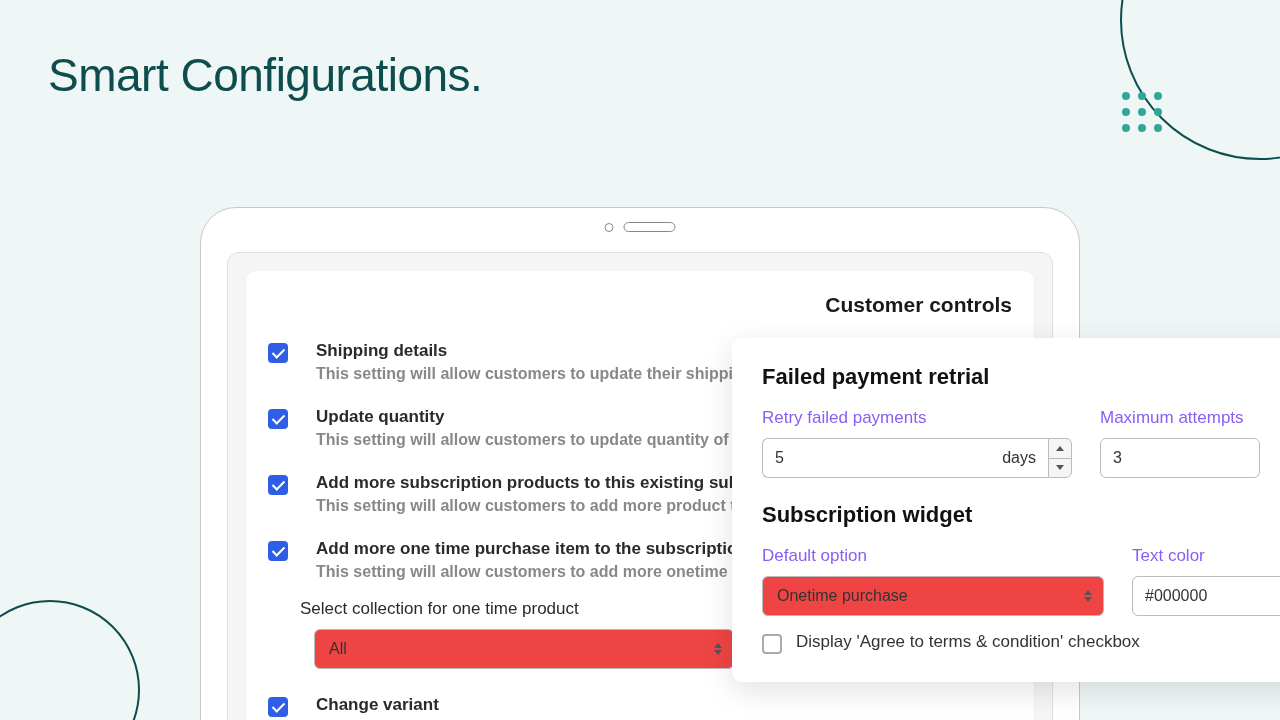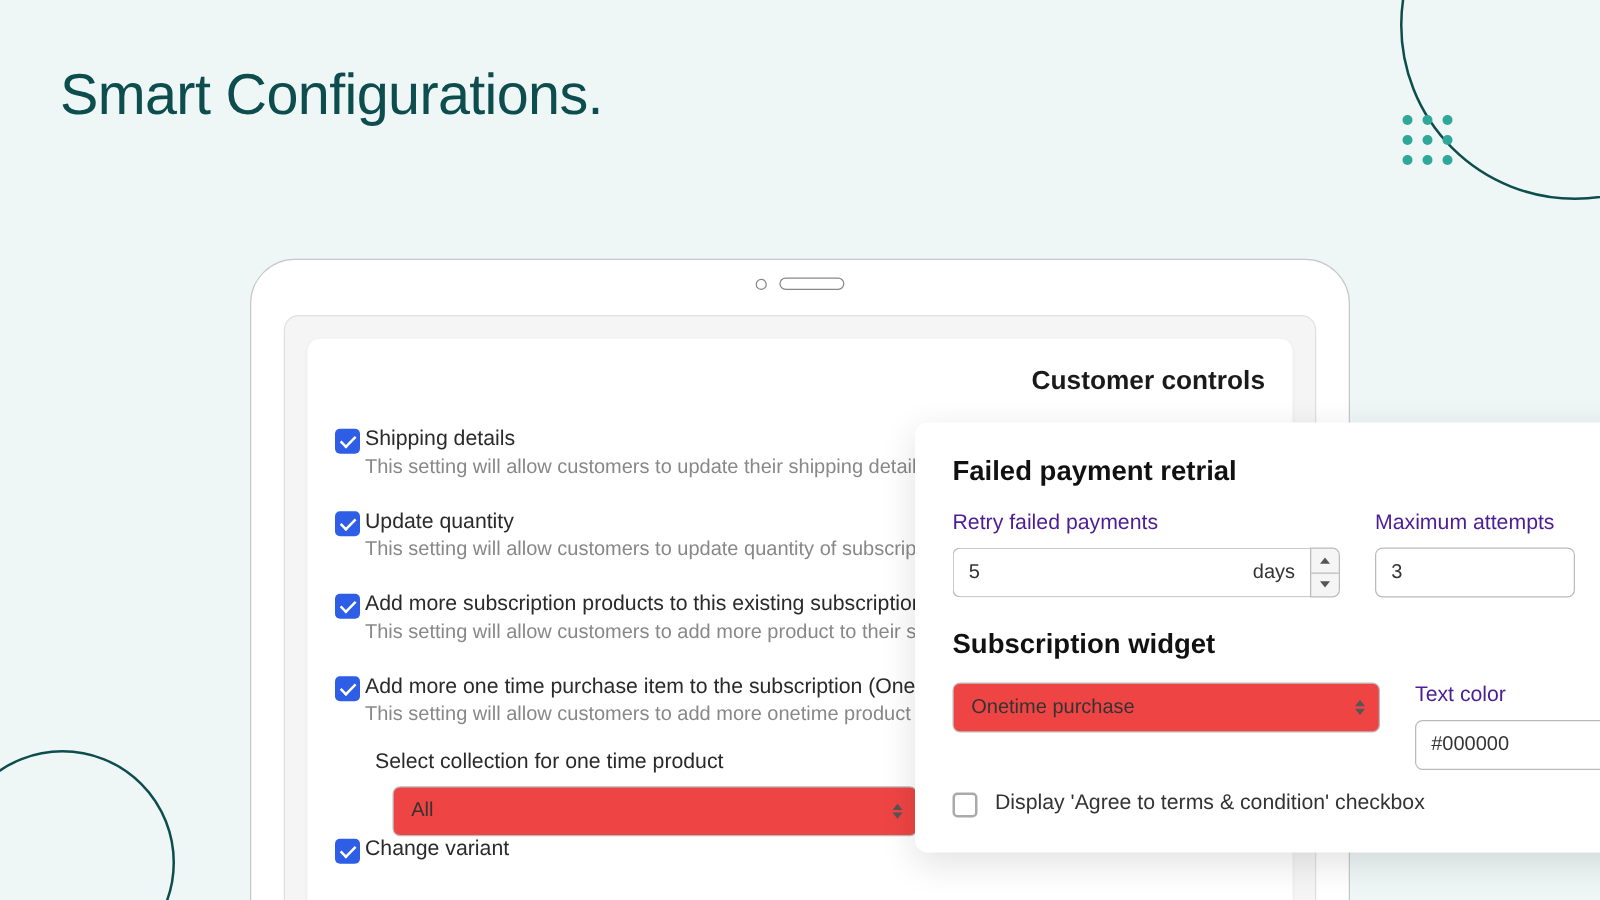--- a/index.html
+++ b/index.html
@@ -15,41 +15,41 @@
 
 .device-frame { position: absolute; top: 207px; left: 200px; width: 880px; height: 600px; background: #fff; border: 1.5px solid #c8c8c8; border-radius: 36px; padding: 18px; }
 .device-notch { position: absolute; top: 14px; left: 50%; transform: translateX(-50%); display: flex; align-items: center; gap: 10px; }
 .notch-dot { width: 9px; height: 9px; border: 1.5px solid #888; border-radius: 50%; }
 .notch-pill { width: 52px; height: 10px; border: 1.5px solid #888; border-radius: 6px; }
 .device-inner { position: absolute; top: 44px; left: 26px; right: 26px; bottom: 0; background: #f5f5f5; border: 1px solid #e0e0e0; border-radius: 12px 12px 0 0; padding: 18px; overflow: hidden; }
 
 .card { background: #fff; border-radius: 10px; padding: 22px 22px 40px 22px; box-shadow: 0 1px 3px rgba(0,0,0,0.05); }
 .card-title { font-size: 21px; font-weight: 600; color: #1a1a1a; margin-bottom: 24px; text-align: right; }
 
-.opt-row { display: flex; gap: 4px; margin-bottom: 24px; }
+.opt-row { display: flex; gap: 28px; margin-bottom: 24px; font-weight: bold; }
 .chk { width: 20px; height: 20px; border-radius: 4px; flex-shrink: 0; display: flex; align-items: center; justify-content: center; position: relative; top: 2px; }
 .chk.on { background: #2e5ee6; }
 .chk.on::after { content: ""; width: 5px; height: 10px; border: solid #fff; border-width: 0 2.5px 2.5px 0; transform: rotate(45deg); margin-top: -2px; }
 .opt-body { flex: 1; }
 .opt-label { font-size: 17px; color: #2a2a2a; margin-bottom: 4px; }
 .opt-desc { font-size: 16px; color: #888; }
 
 .sub-label { font-size: 17px; color: #2a2a2a; margin-top: 18px; margin-bottom: 10px; margin-left: 32px; }
 .select-wrap { margin-left: 46px; position: relative; width: 420px; }
 .select-box { height: 40px; border: 1px solid #bbb; border-radius: 6px; background: #ef4444; display: flex; align-items: center; padding: 0 40px 0 14px; font-size: 16px; color: #333; }
 .select-caret { position: absolute; right: 12px; top: 50%; transform: translateY(-50%); display: flex; flex-direction: column; gap: 2px; }
 .caret-up, .caret-down { width: 0; height: 0; border-left: 4px solid transparent; border-right: 4px solid transparent; }
 .caret-up { border-bottom: 5px solid #555; }
 .caret-down { border-top: 5px solid #555; }
 
 .float-panel { position: absolute; top: 338px; left: 732px; width: 600px; background: #fff; border-radius: 10px 0 0 10px; box-shadow: 0 8px 30px rgba(0,0,0,0.12); padding: 26px 30px 30px 30px; }
 .fp-heading { font-size: 22px; font-weight: 700; color: #111; margin-bottom: 18px; }
 .fp-row { display: flex; gap: 28px; margin-bottom: 24px; }
 .fp-col { display: flex; flex-direction: column; }
-.fp-label { font-size: 17px; color: #4c1d95; margin-bottom: 10px; }
+.fp-label { font-size: 17px; color: #8b5cf6; margin-bottom: 10px; }
 .num-wrap { display: flex; }
 .num-main { height: 40px; width: 286px; border: 1px solid #bbb; border-radius: 6px 0 0 6px; display: flex; align-items: center; justify-content: space-between; padding: 0 12px; font-size: 16px; color: #333; background: #fff; border-right: none; }
 .num-suffix { color: #333; }
 .spinner { width: 24px; height: 40px; border: 1px solid #bbb; border-radius: 0 6px 6px 0; display: flex; flex-direction: column; background: #f5f5f5; }
 .spin-btn { flex: 1; display: flex; align-items: center; justify-content: center; }
 .spin-btn:first-child { border-bottom: 1px solid #bbb; }
 .input-box { height: 40px; width: 160px; border: 1px solid #bbb; border-radius: 6px; background: #fff; padding: 0 12px; font-size: 16px; color: #333; display: flex; align-items: center; }
 .fp-select { position: relative; width: 342px; }
 .fp-select .select-box { border-radius: 6px; }
 .chk-line { display: flex; align-items: center; gap: 14px; margin-top: 16px; }
@@ -120,21 +120,21 @@
       <div class="select-wrap">
         <div class="select-box">
             <span>All</span>
           </div>
         <div class="select-caret">
           <div class="caret-up"></div>
             <div class="caret-down"></div>
         </div>
       </div>
 
-      <div class="opt-row" style="">
+      <div class="opt-row" style="margin-top:26px;">
         <div class="chk on"></div>
         <div class="opt-body">
           <div class="opt-label">Change variant</div>
         </div>
       </div>
     </div>
   </div>
 </div>
 
 <div class="float-panel">
@@ -161,20 +161,21 @@
       <div class="fp-label">Maximum attempts</div>
       <div class="input-box">
         <span>3</span>
       </div>
     </div>
   </div>
 
   <div class="fp-heading">Subscription widget</div>
   <div class="fp-row" style="margin-bottom:8px;">
     <div class="fp-col">
+      <div class="fp-label">Default option</div>
       <div class="fp-select">
         <div class="select-box" style="width:342px;">
             <span>Onetime purchase</span>
           </div>
         <div class="select-caret">
           <div class="caret-up"></div>
             <div class="caret-down"></div>
         </div>
       </div>
     </div>

